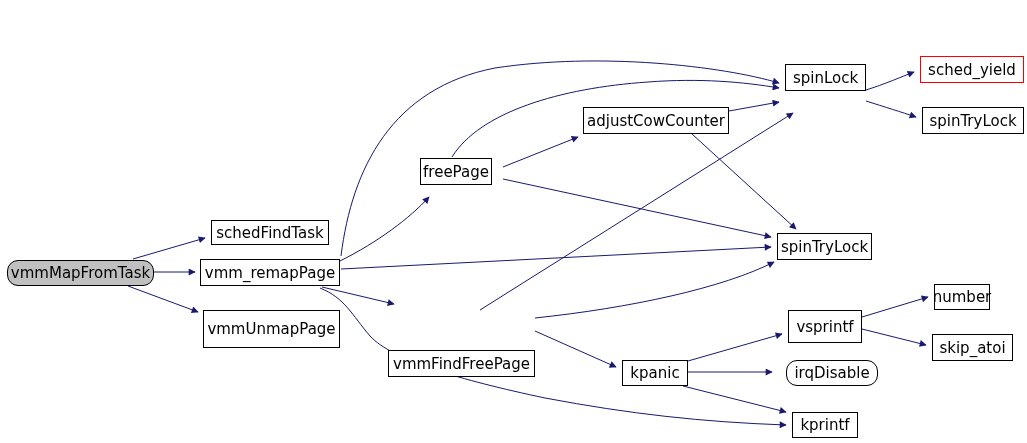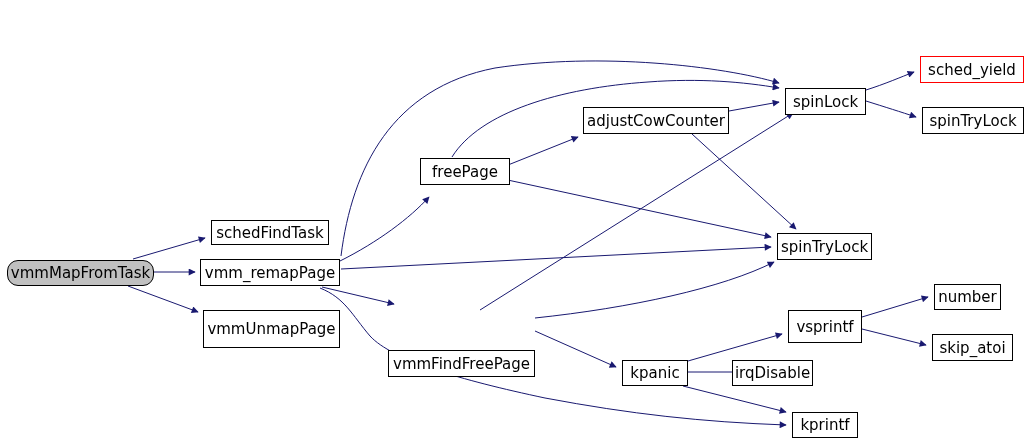--- a/index.html
+++ b/index.html
@@ -65,53 +65,53 @@
       </div>
       <div class="node normal" style="left: 211px; top: 220px; width: 118px; height: 25px;">
         <span>schedFindTask</span>
       </div>
       <div class="node normal" style="left: 200px; top: 259px; width: 140px; height: 27px;">
         <span>vmm_remapPage</span>
       </div>
       <div class="node normal" style="left: 203px; top: 310px; width: 137px; height: 38px;">
         <span>vmmUnmapPage</span>
       </div>
-      <div class="node normal" style="left: 420px; top: 158px; width: 90px; height: 27px;">
+      <div class="node normal" style="left: 420px; top: 158px; width: 72px; height: 27px;">
         <span>freePage</span>
       </div>
       <div class="node normal" style="left: 583px; top: 107px; width: 146px; height: 27px;">
         <span>adjustCowCounter</span>
       </div>
-      <div class="node normal" style="left: 785px; top: 88px; width: 81px; height: 27px;">
+      <div class="node normal" style="left: 785px; top: 64px; width: 81px; height: 27px;">
         <span>spinLock</span>
       </div>
       <div class="node highlight" style="left: 920px; top: 56px; width: 104px; height: 27px;">
         <span>sched_yield</span>
       </div>
       <div class="node normal" style="left: 922px; top: 107px; width: 102px; height: 27px;">
         <span>spinTryLock</span>
       </div>
       <div class="node normal" style="left: 777px; top: 233px; width: 95px; height: 27px;">
         <span>spinTryLock</span>
       </div>
       <div class="node normal" style="left: 388px; top: 310px; width: 147px; height: 27px; margin-top: 40px;">
         <span>vmmFindFreePage</span>
       </div>
       <div class="node normal" style="left: 622px; top: 360px; width: 66px; height: 26px;">
         <span>kpanic</span>
       </div>
       <div class="node normal" style="left: 788px; top: 310px; width: 74px; height: 33px;">
         <span>vsprintf</span>
       </div>
-      <div class="node normal" style="left: 732px; top: 360px; width: 81px; height: 26px;">
+      <div class="node normal" style="left: 786px; top: 360px; width: 92px; height: 26px; border-radius: 11px;">
         <span>irqDisable</span>
       </div>
       <div class="node normal" style="left: 792px; top: 412px; width: 66px; height: 26px;">
         <span>kprintf</span>
       </div>
-      <div class="node normal" style="left: 934px; top: 284px; width: 67px; height: 26px; text-align: right;">
+      <div class="node normal" style="left: 934px; top: 284px; width: 56px; height: 26px; text-align: right;">
         <span>number</span>
       </div>
       <div class="node normal" style="left: 932px; top: 334px; width: 81px; height: 27px;">
         <span>skip_atoi</span>
       </div>
     </div>
 </div>
 
 </body></html>

